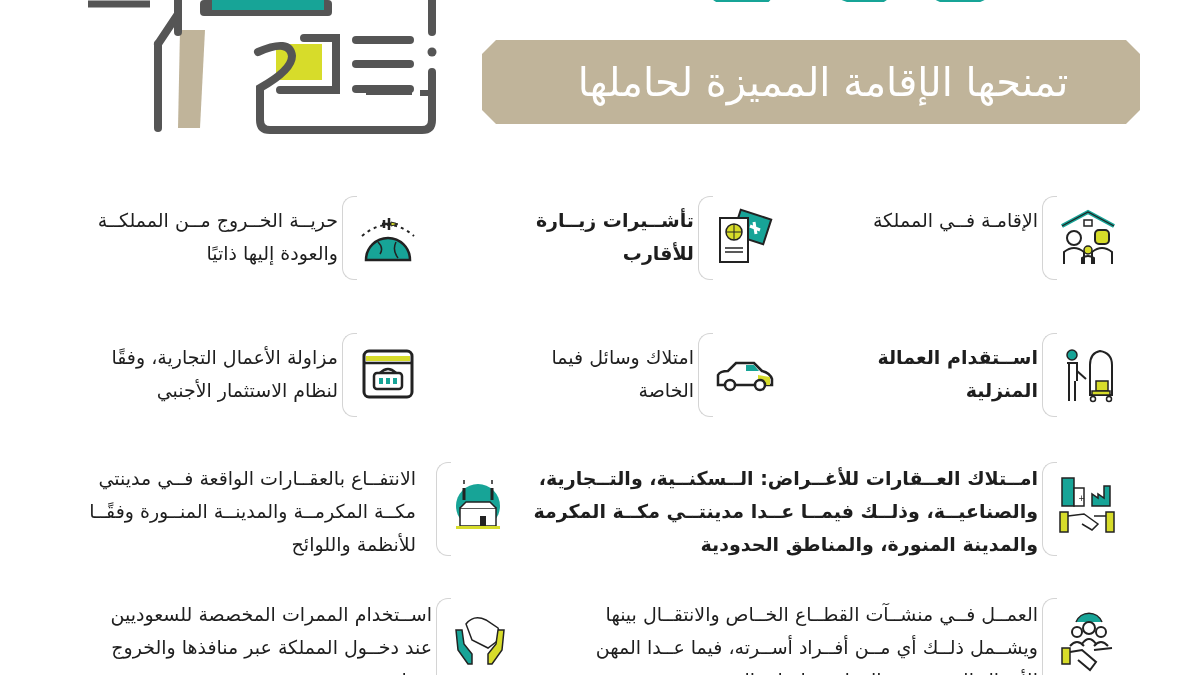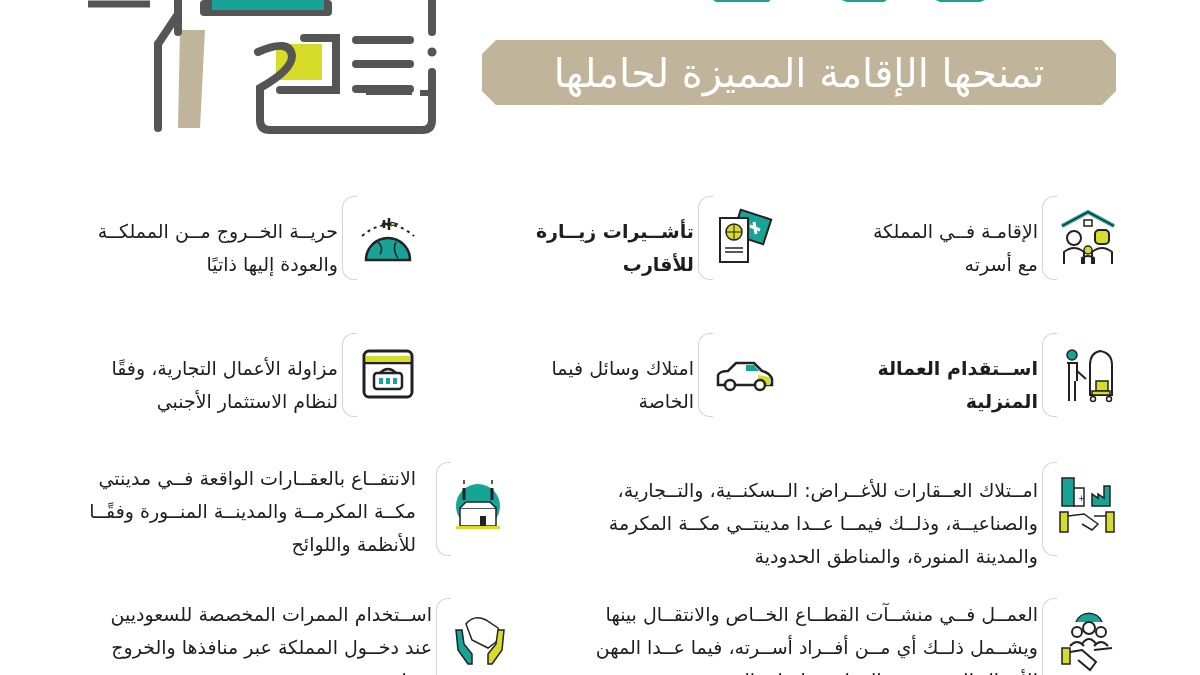--- a/index.html
+++ b/index.html
@@ -1,29 +1,29 @@
 <!DOCTYPE html>
 <html><head>
 <meta charset="utf-8">
 <style>
   html, body { margin:0; padding:0; }
   body { width:1200px; height:675px; overflow:hidden; background:#ffffff; position:relative;
          font-family:"DejaVu Sans", sans-serif; color:#1e1e1e; }
   .hero-art { position:absolute; left:80px; top:0; width:360px; height:140px; }
   .title-top { position:absolute; left:640px; top:-30px; width:380px; height:32px; }
-  .title-banner { position:absolute; left:482px; top:40px; width:634px; height:65px; background:#c0b49a;
+  .title-banner { position:absolute; left:482px; top:40px; width:634px; height:84px; background:#c0b49a;
                   clip-path:polygon(14px 0, calc(100% - 14px) 0, 100% 14px, 100% calc(100% - 14px), calc(100% - 14px) 100%, 14px 100%, 0 calc(100% - 14px), 0 14px);
-                  display:flex; align-items:center; justify-content:center; }
+                  display:flex; align-items:center; justify-content:center;padding-left:24px; }
   .title-banner span { color:#ffffff; font-size:40px; direction:rtl; letter-spacing:0.5px; }
   .item { position:absolute; direction:rtl; display:flex; align-items:flex-start; }
   .icon-box { width:72px; height:82px; flex:0 0 auto; position:relative; }
   .icon-box .bracket { position:absolute; right:auto; left:0; top:0; width:14px; height:100%;
                        border:1.5px solid #d4d4d4; border-right:none; border-radius:12px 0 0 12px; }
   .icon-box svg { position:absolute; left:16px; top:12px; }
-  .text { font-size:19px; line-height:33px; text-align:right; padding-right:4px; margin-top:19px; white-space:nowrap; }
+  .text { font-size:19px; line-height:33px; text-align:right; padding-right:4px; margin-top:8px; white-space:nowrap; }
 </style>
 </head>
 <body>
 
 <svg class="hero-art" viewBox="0 0 360 140" width="360" height="140">
   <line x1="8" y1="4" x2="70" y2="4" stroke="#555" stroke-width="7"></line>
   <path d="M78 44 L78 128" stroke="#555" stroke-width="8" stroke-linecap="round" fill="none"></path>
   <path d="M78 44 L98 14 L98 0" stroke="#555" stroke-width="8" stroke-linecap="round" fill="none"></path>
   <polygon points="100,30 98,128 120,128 125,30" fill="#c0b49a"></polygon>
   <rect x="120" y="0" width="132" height="16" fill="#555" rx="4"></rect>
@@ -69,21 +69,20 @@
       <circle cx="16" cy="30" r="7" fill="none" stroke="#222" stroke-width="2"></circle>
       <path d="M6 56 L6 44 Q16 36 26 44 L26 56" fill="none" stroke="#222" stroke-width="2"></path>
       <rect x="37" y="22" width="14" height="14" rx="4" fill="#d7dc2a" stroke="#222" stroke-width="2"></rect>
       <path d="M34 56 L34 44 Q44 36 54 44 L54 56" fill="none" stroke="#222" stroke-width="2"></path>
       <circle cx="30" cy="42" r="4" fill="#d7dc2a" stroke="#222" stroke-width="1.5"></circle>
       <path d="M24 56 L24 50 Q30 46 36 50 L36 56" fill="none" stroke="#222" stroke-width="2"></path>
     </svg>
   </div>
   <div class="text">
     <div>الإقامـة فــي المملكة</div>
-    <div>مع أسرته</div>
   </div>
 </div>
 
 <div class="item" style="right:430px; top:196px;font-weight:bold;">
   <div class="icon-box">
       <div class="bracket"></div>
     <svg width="60" height="60" viewBox="0 0 60 60">
       <rect x="22" y="6" width="32" height="26" transform="rotate(18 38 19)" fill="#17a497" stroke="#222" stroke-width="2"></rect>
       <path d="M36 18 L46 22 M40 14 L42 26" stroke="#fff" stroke-width="3"></path>
       <rect x="6" y="10" width="28" height="44" fill="#fff" stroke="#222" stroke-width="2"></rect>
@@ -180,21 +179,21 @@
     <svg width="60" height="64" viewBox="0 0 60 64">
       <rect x="4" y="4" width="12" height="28" fill="#17a497" stroke="#222" stroke-width="1.5"></rect>
       <rect x="16" y="14" width="10" height="18" fill="#fff" stroke="#222" stroke-width="1.5"></rect>
       <text x="27" y="27" font-size="8" fill="#222">+</text>
       <path d="M34 32 L34 20 L40 24 L40 20 L46 24 L46 12 L52 12 L52 32 Z" fill="#17a497" stroke="#222" stroke-width="1.5"></path>
       <rect x="2" y="38" width="8" height="20" fill="#d7dc2a" stroke="#222" stroke-width="1.5"></rect>
       <rect x="48" y="38" width="8" height="20" fill="#d7dc2a" stroke="#222" stroke-width="1.5"></rect>
       <path d="M10 42 L26 40 L40 50 L34 56 L24 50 M48 42 L36 42" stroke="#222" stroke-width="1.5" fill="none"></path>
     </svg>
   </div>
-  <div class="text" style="margin-top:12px;">
+  <div class="text" style="margin-top:0;font-weight:bold;">
     <div>امــتلاك العــقارات للأغــراض: الــسكنــية، والتــجارية،</div>
     <div>والصناعيــة، وذلــك فيمــا عــدا مدينتــي مكــة المكرمة</div>
     <div>والمدينة المنورة، والمناطق الحدودية</div>
   </div>
 </div>
 
 <div class="item" style="right:692px; top:462px;gap:16px;">
   <div class="icon-box" style="height:92px;">
       <div class="bracket"></div>
     <svg width="60" height="64" viewBox="0 0 60 64">

